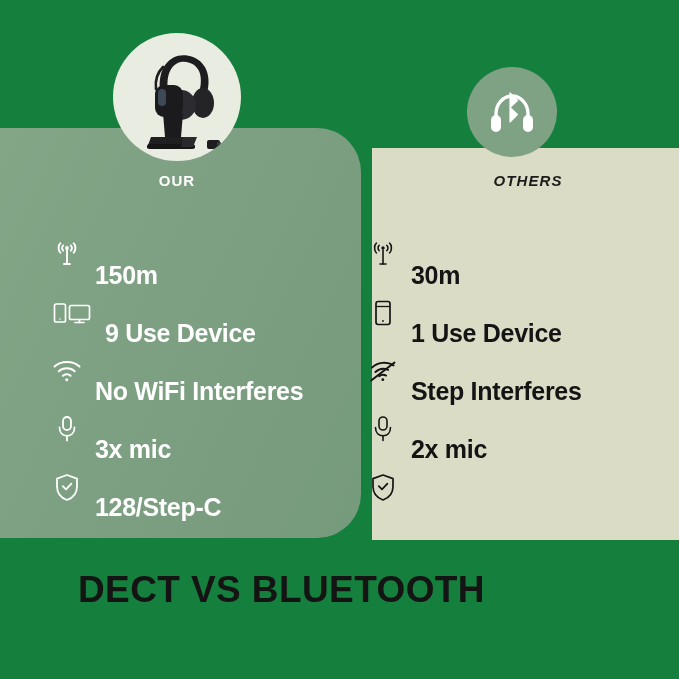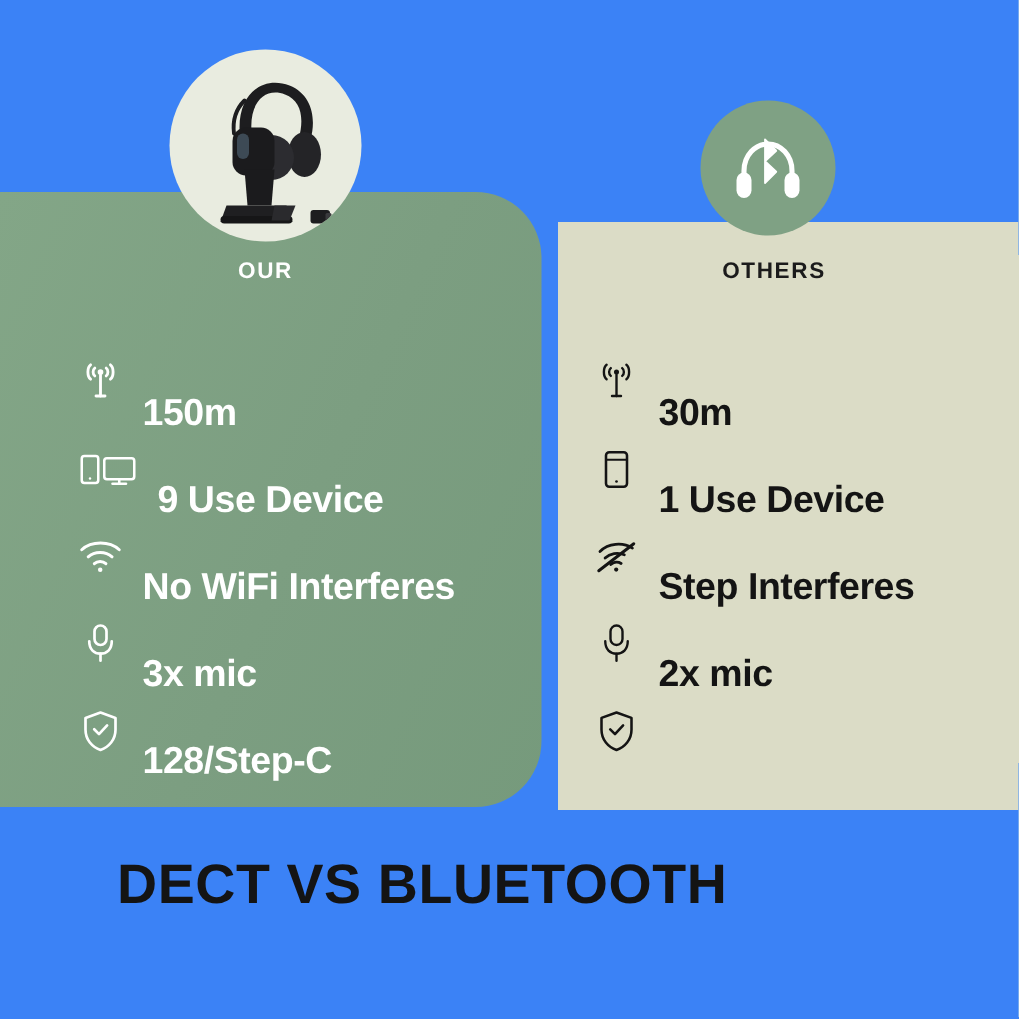--- a/index.html
+++ b/index.html
@@ -10,21 +10,21 @@
     width: 679px;
     height: 679px;
     background: #dfedde;
     font-family: "Liberation Sans", sans-serif;
     overflow: hidden;
   }
   .canvas {
     position: relative;
     width: 679px;
     height: 679px;
-    background: #3b82f6;
+    background: #15803d;
   }
 
   
   .panel-our {
     position: absolute;
     left: 0;
     top: 128px;
     width: 361px;
     height: 410px;
     background: linear-gradient(115deg, #83a687 0%, #7c9e81 55%, #769a7c 100%);
@@ -71,32 +71,33 @@
     letter-spacing: 1.1px;
     text-align: center;
   }
   .col-label.our {
     left: 57px;
     top: 172px;
     width: 240px;
     color: #ffffff;
   }
   .col-label.others {
-    left: 396px;
+    left: 408px;
     top: 172px;
     width: 240px;
     color: #1b1b1b;
+    font-style: italic;
   }
 
   
   .features {
     position: absolute;
   }
   .features.our  { left: 52px;  top: 226px; width: 300px; }
-  .features.others { left: 396px; top: 226px; width: 280px; }
+  .features.others { left: 368px; top: 226px; width: 280px; }
 
   .feat-row {
     display: flex;
     align-items: center;
     height: 58px;
     gap: 13px;
   }
   .feat-icon {
     width: 30px;
     height: 30px;

